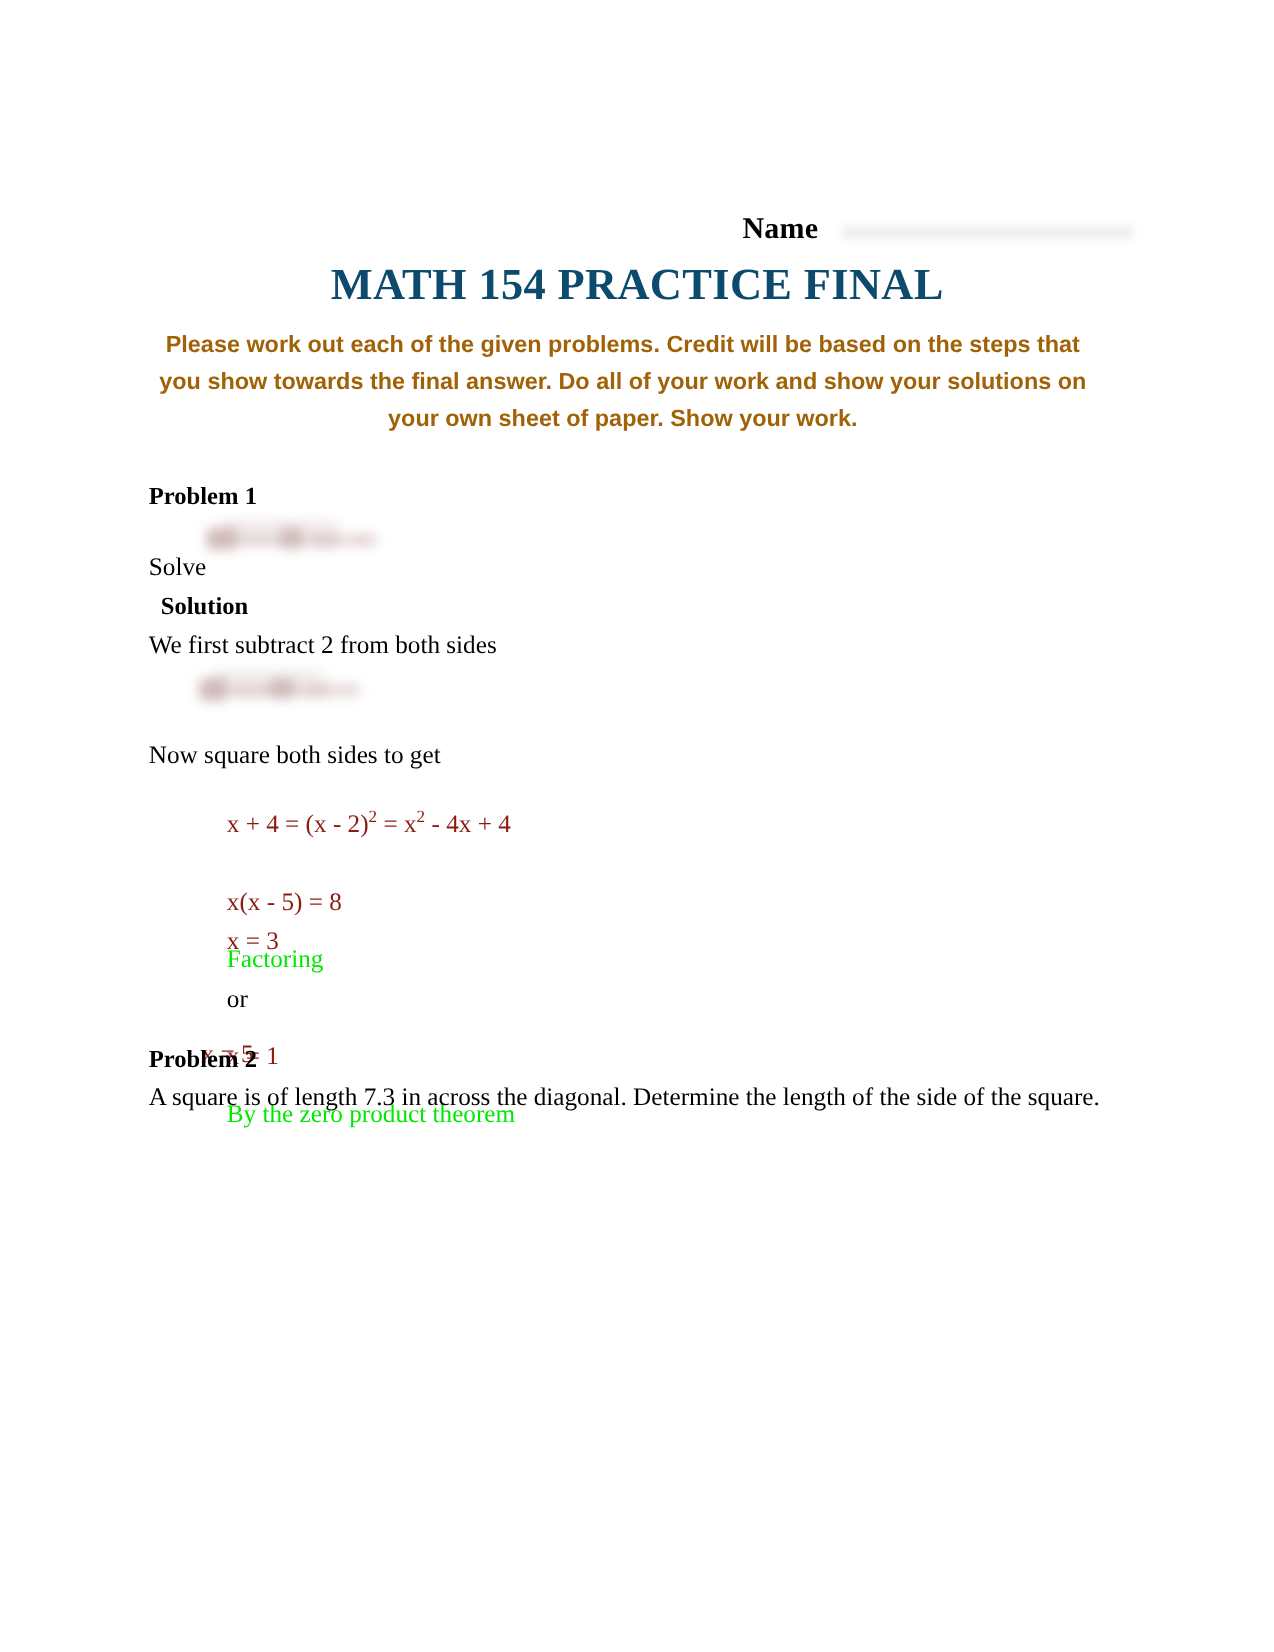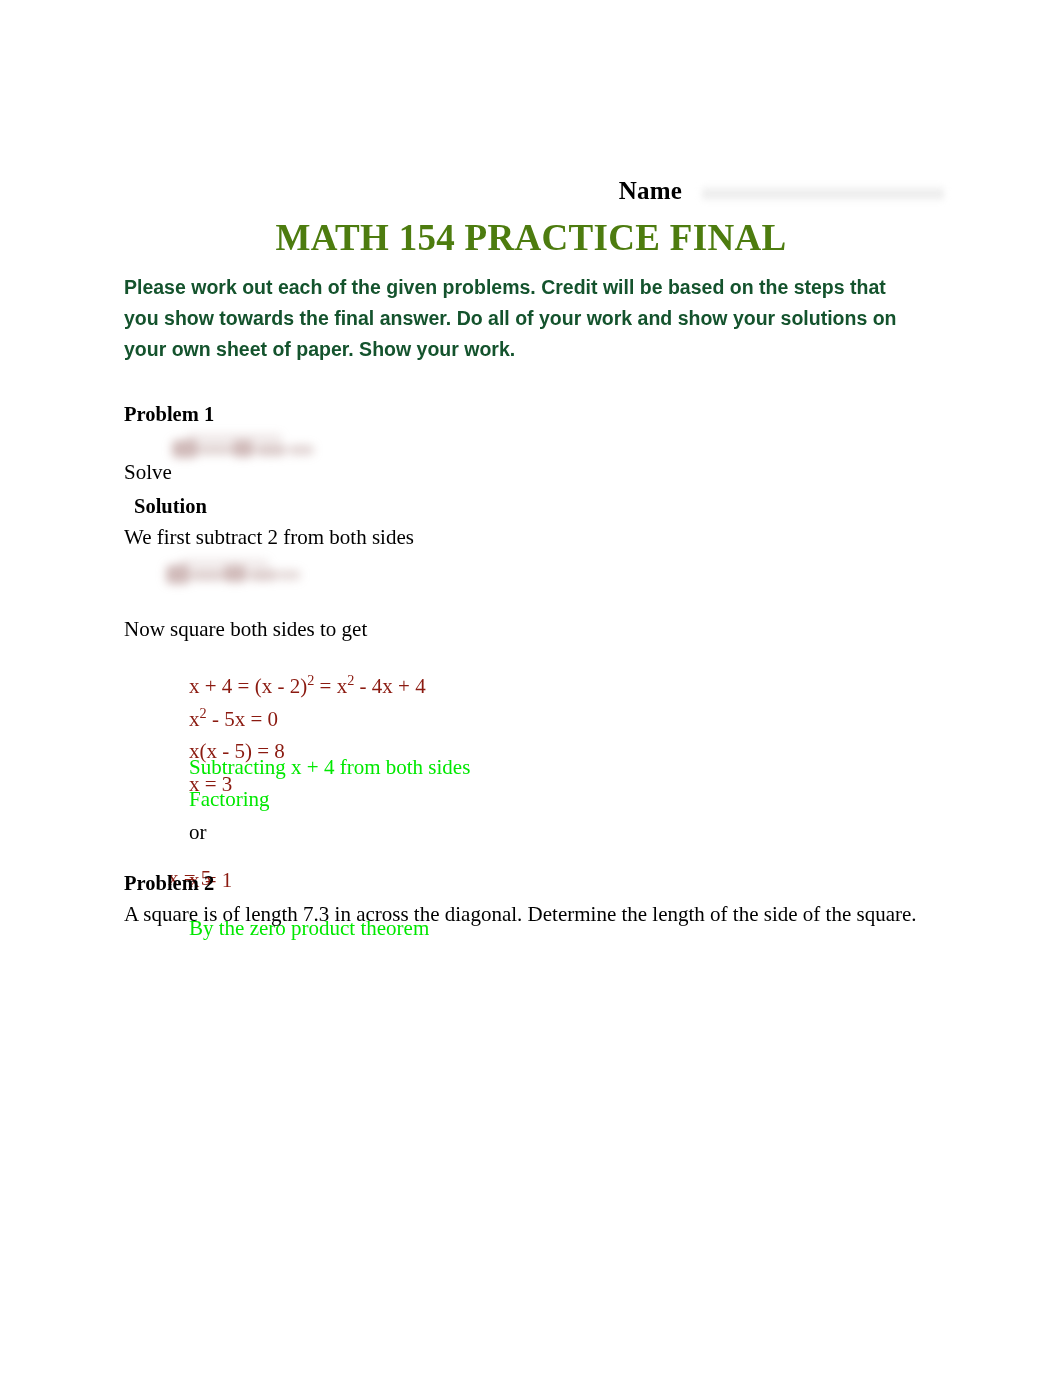--- a/index.html
+++ b/index.html
@@ -62,37 +62,37 @@
     position: absolute;
     left: 0;
     right: 0;
     top: 216px;
     text-align: center;
     font-family: "Liberation Serif", "DejaVu Serif", serif;
     font-weight: bold;
     font-size: 37px;
     line-height: 44px;
     letter-spacing: 0.3px;
-    color: #4d7c0f;
+    color: #0c4a6e;
   }
   
   .doc-title > span { display: inline-block; transform: translateX(0px); }
 
   
   .instructions {
     position: absolute;
     left: 124px;
     top: 272px;
     width: 790px;
     font-family: "Liberation Sans", "DejaVu Sans", sans-serif;
     font-weight: bold;
     font-size: 19.5px;
     line-height: 31px;
-    color: #14532d;
-    text-align: left;
+    color: #a16207;
+    text-align: center;
   }
 
   
   .blk {
     position: absolute;
     left: 124px;
     font-size: 21px;
     line-height: 24px;
     color: #000;
   }
@@ -196,25 +196,20 @@
     <span class="smear" style="left:114px;top:18px; width:24px; height:10px; opacity:0.26;"></span>
     <span class="smear" style="left:16px; top:7px;  width:90px; height:7px;  opacity:0.16;"></span>
   </div>
 
   <div class="blk" style="top:617px;">Now square both sides to get</div>
 
   <div class="blk math-line" style="top:650px;">
     <span class="maroon"><span>x + 4 = (x - 2)</span><sup class="sm">2</sup><span> = x</span><sup class="sm">2</sup><span> - 4x + 4</span></span>
   </div>
 
-  <div class="blk math-line" style="top:683px;">
-    <span class="maroon"><span>x</span><sup class="sm">2</sup><span> - 5x = 0</span></span>
-    <span style="display:inline-block; width:56px;"></span>
-    <span class="green">Subtracting x + 4 from both sides</span>
-  </div>
 
   <div class="blk math-line" style="top:715px;">
     <span class="maroon">x(x - 5) = 8</span>
     <span style="display:inline-block; width:52px;"></span>
     <span class="green">Factoring</span>
   </div>
 
   <div class="blk math-line" style="top:748px;">
     <span class="maroon">x = 3</span>
     <span style="display:inline-block; width:52px;"></span>

